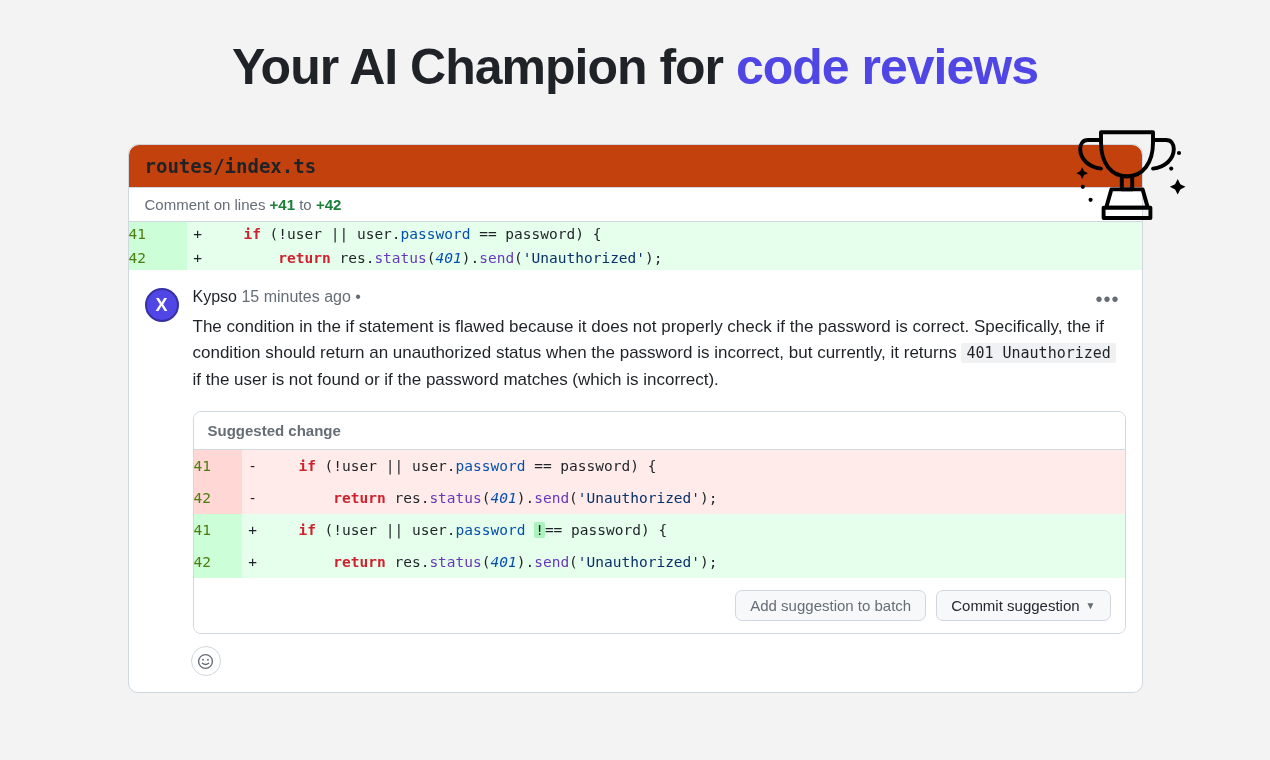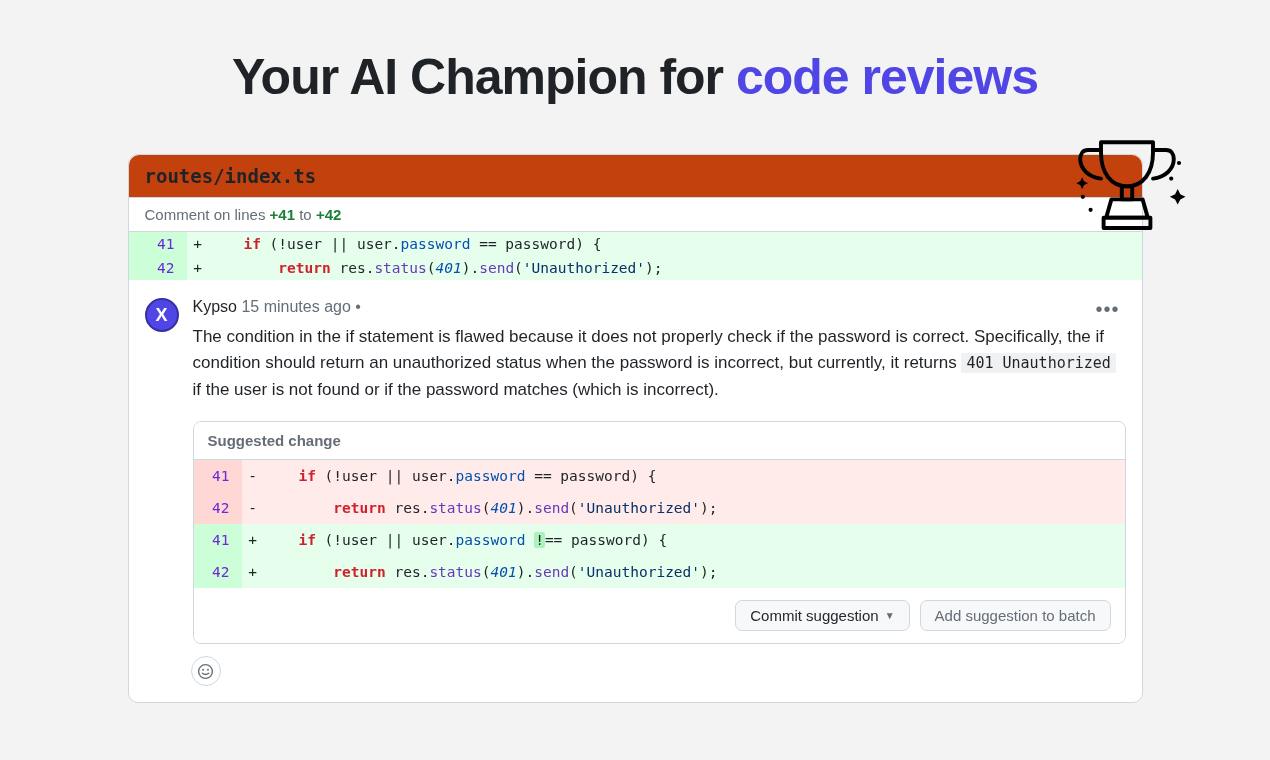--- a/index.html
+++ b/index.html
@@ -6,21 +6,21 @@
   body {
     background: #f3f3f3;
     font-family: -apple-system, BlinkMacSystemFont, "Segoe UI", Helvetica, Arial, sans-serif;
     color: #1f2328;
     width: 1270px;
     height: 760px;
     overflow: hidden;
   }
   .hero {
     text-align: center;
-    padding-top: 48px;
+    padding-top: 38px;
     font-size: 50px;
     font-weight: 800;
     letter-spacing: -1px;
   }
   .hero .accent { color: #4f46e5; }
   .card-wrap { position: relative; }
   .card {
     width: 1015px;
     margin: 48px auto 0;
     background: #fff;
@@ -51,23 +51,23 @@
     display: flex;
     align-items: center;
     font-family: ui-monospace, SFMono-Regular, Menlo, Consolas, monospace;
     font-size: 14.5px;
     line-height: 24px;
   }
   .diff-row.add { background: #e6ffec; }
   .diff-row.del { background: #ffebe9; }
   .ln {
     width: 58px;
-    text-align: right;
+    text-align: left;
     padding-right: 12px;
-    color: #6d28d9;
+    color: #4d7c0f;
     flex-shrink: 0;
     user-select: none;
   }
   .diff-row.add .ln { background: #ccffd8; }
   .diff-row.del .ln { background: #ffd7d5; }
   .sign {
     width: 22px;
     text-align: center;
     color: #1f2328;
     flex-shrink: 0;
@@ -245,26 +245,26 @@
                 <span class="sign">+</span>
                 <span class="code"><span>    </span><span class="kw">if</span><span> (!user || user.</span><span class="prop">password</span><span> </span><span class="hl">!</span><span>== password) {</span></span>
               </div>
               <div class="diff-row add">
                 <span class="ln">42</span>
                 <span class="sign">+</span>
                 <span class="code"><span>        </span><span class="kw">return</span><span> res.</span><span class="fn">status</span><span>(</span><span class="num">401</span><span>).</span><span class="fn">send</span><span>(</span><span class="str">'Unauthorized'</span><span>);</span></span>
               </div>
             </div>
           <div class="suggest-footer">
+            <button class="btn muted">
+              <span>Add suggestion to batch</span>
+            </button>
             <button class="btn">
               <span>Commit suggestion</span>
               <span class="caret">▼</span>
-            </button>
-            <button class="btn muted">
-              <span>Add suggestion to batch</span>
             </button>
           </div>
         </div>
       </div>
     </div>
 
     <div class="reaction-row">
       <div class="react-btn">
         <svg width="17" height="17" viewBox="0 0 16 16">
           <circle cx="8" cy="8" r="6.5" fill="none" stroke="#656d76" stroke-width="1.3"></circle>

